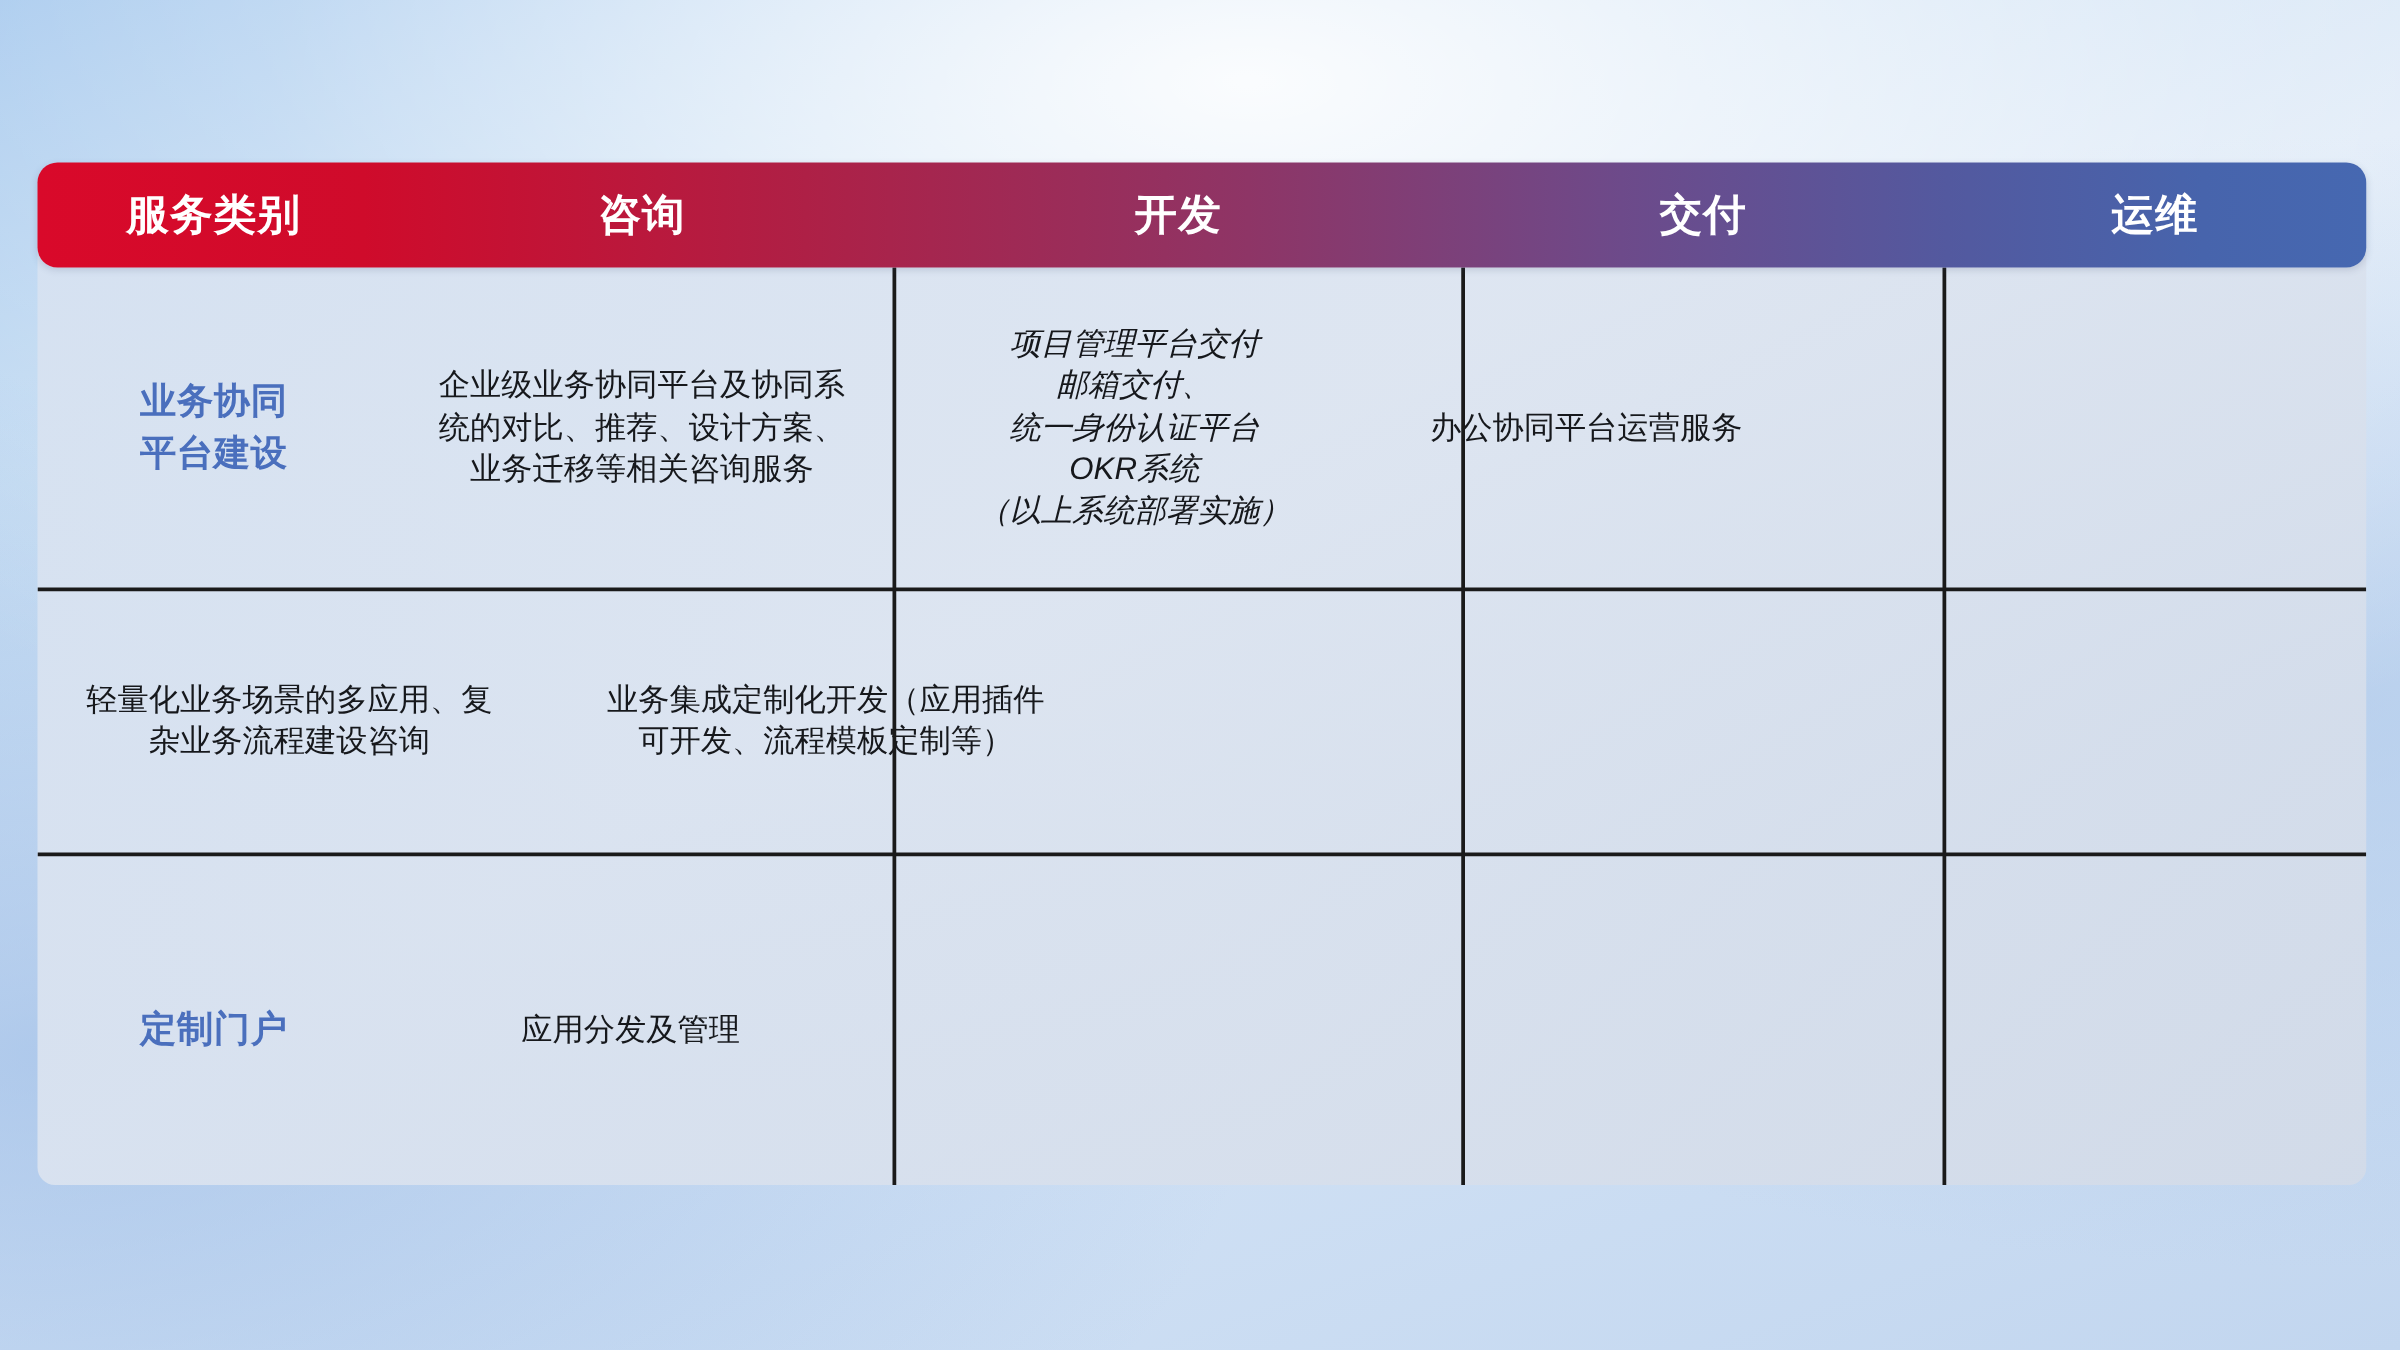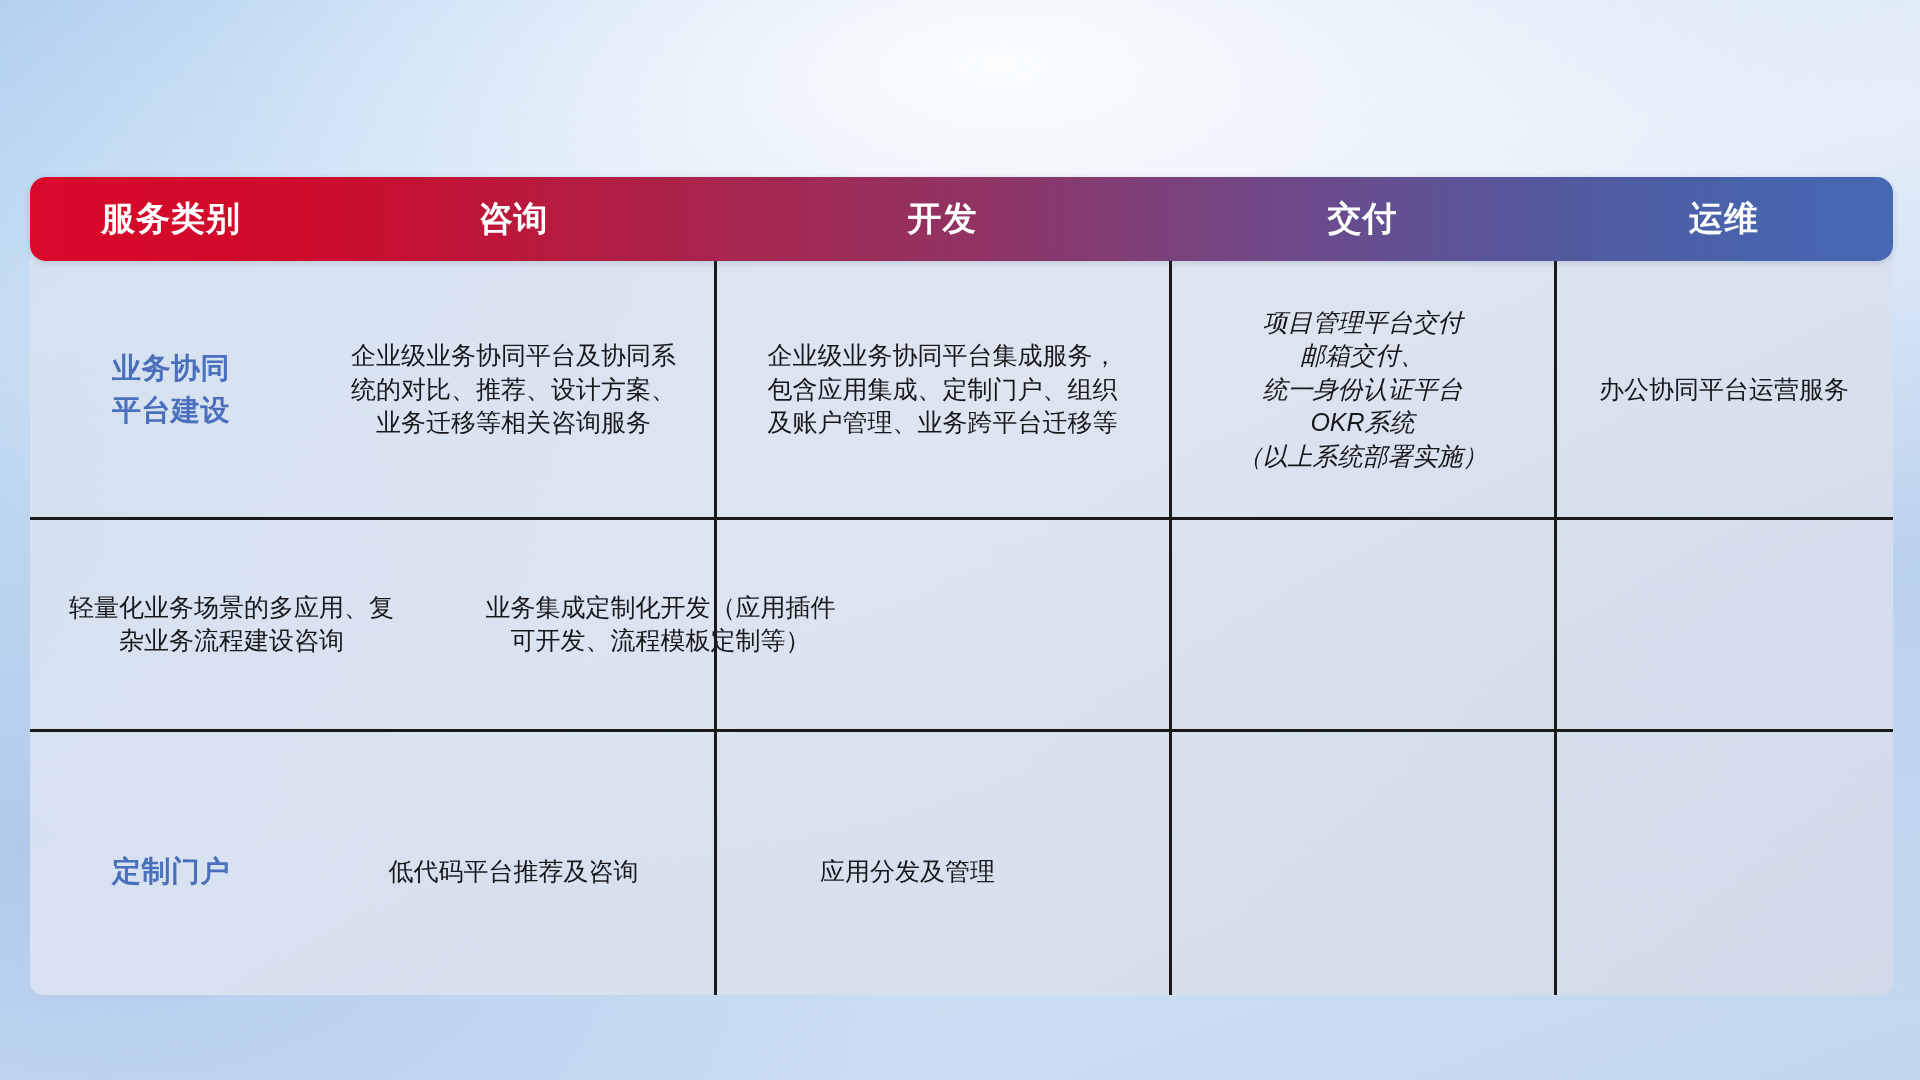--- a/index.html
+++ b/index.html
@@ -44,21 +44,20 @@
         #ae2046 33%,
         #8e3566 52%,
         #6d4a8a 68%,
         #53599f 82%,
         #4764ac 93%,
         #4668b1 100%);
     display: flex;
     align-items: center;
     box-shadow: 0 2px 6px rgba(60,70,110,0.18);
     z-index: 3;
-    margin-top: 47px;
   }
   .hcell {
     color: #ffffff;
     font-size: 34px;
     font-weight: bold;
     text-align: center;
     letter-spacing: 1px;
     white-space: nowrap;
   }
 
@@ -139,43 +138,39 @@
       </div>
 
     <div id="table-body">
       <div id="body-rows">
           <div class="trow" style="top: 0px; height: 257px;">
             <div class="tcell label" style="width: 282px; height: 257px;">业务协同
 平台建设</div>
             <div class="tcell" style="width: 403px; height: 257px;">企业级业务协同平台及协同系
 统的对比、推荐、设计方案、
 业务迁移等相关咨询服务</div>
-            <div class="tcell" style="width: 455px; height: 257px;">企业级业务协同平台集成服务，
-包含应用集成、定制门户、组织
-及账户管理、业务跨平台迁移等</div>
             <div class="tcell" style="width: 385px; height: 257px; font-style: italic;">项目管理平台交付
 邮箱交付、
 统一身份认证平台
 OKR系统
 （以上系统部署实施）</div>
             <div class="tcell" style="width: 338px; height: 257px;">办公协同平台运营服务</div>
           </div>
           <div class="hline" style="top: 256px;"></div>
           <div class="trow" style="top: 257px; height: 212px;">
             <div class="tcell" style="width: 403px; height: 212px;">轻量化业务场景的多应用、复
 杂业务流程建设咨询</div>
             <div class="tcell" style="width: 455px; height: 212px;">业务集成定制化开发（应用插件
 可开发、流程模板定制等）</div>
             <div class="tcell" style="width: 385px; height: 212px;"></div>
             <div class="tcell" style="width: 338px; height: 212px;"></div>
           </div>
           <div class="hline" style="top: 468px;"></div>
           <div class="trow" style="top: 469px; height: 283px;">
             <div class="tcell label" style="width: 282px; height: 283px;">定制门户</div>
-            <div class="tcell" style="width: 403px; height: 283px;">低代码平台推荐及咨询</div>
             <div class="tcell" style="width: 385px; height: 283px;">应用分发及管理</div>
             <div class="tcell" style="width: 338px; height: 283px;"></div>
           </div>
           <div class="vline" style="left: 684px;"></div>
           <div class="vline" style="left: 1139px;"></div>
           <div class="vline" style="left: 1524px;"></div>
         </div>
     </div>
 
   </div>

